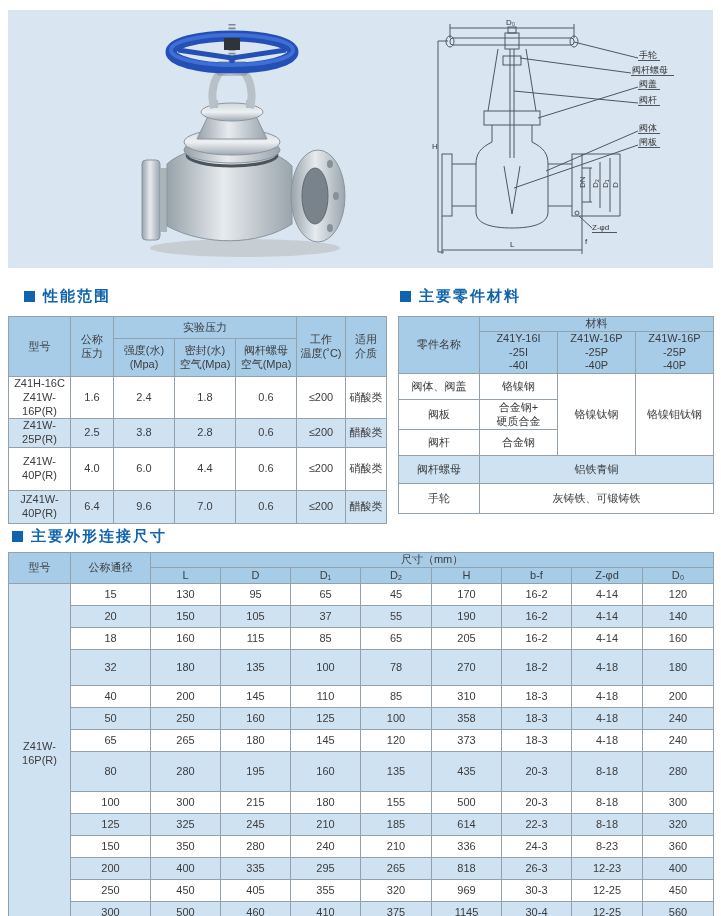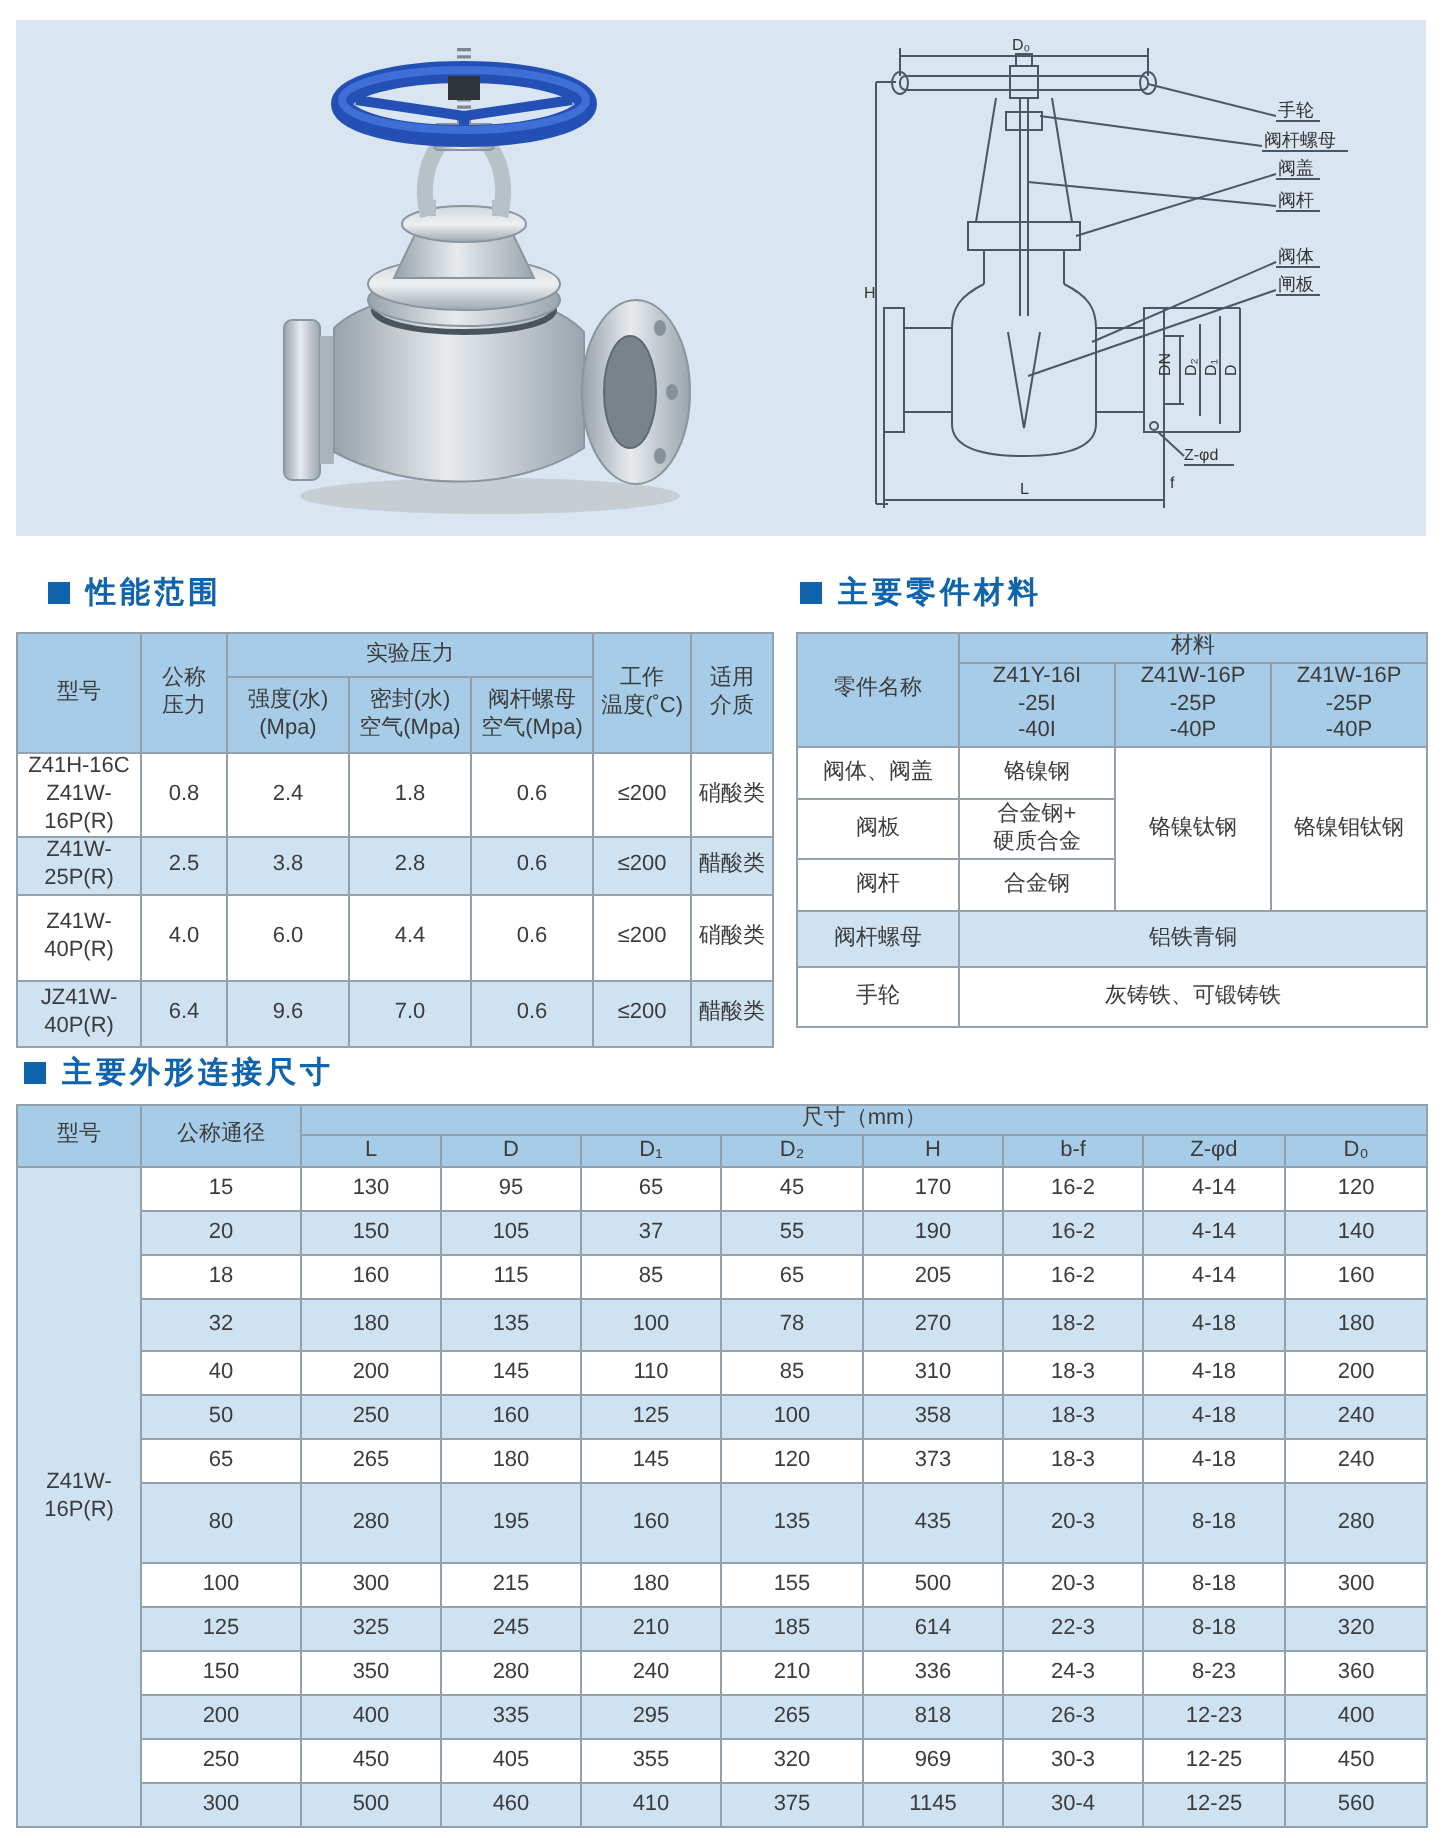--- a/index.html
+++ b/index.html
@@ -204,21 +204,21 @@
     <th>强度(水)
 (Mpa)</th>
     <th>密封(水)
 空气(Mpa)</th>
     <th>阀杆螺母
 空气(Mpa)</th>
   </tr>
   <tr style="height:33px">
     <td>Z41H-16C
 Z41W-16P(R)</td>
-        <td>0.8</td>
+        <td>1.6</td>
         <td>2.4</td>
         <td>1.8</td>
         <td>0.6</td>
         <td>≤200</td>
         <td>硝酸类</td>
   </tr>
   <tr class="alt" style="height:24px">
     <td>Z41W-25P(R)</td>
         <td>2.5</td>
         <td>3.8</td>
@@ -353,21 +353,21 @@
         <td>18</td>
         <td>160</td>
         <td>115</td>
         <td>85</td>
         <td>65</td>
         <td>205</td>
         <td>16-2</td>
         <td>4-14</td>
         <td>160</td>
       </tr>
-  <tr class="alt" style="height:26px">
+  <tr class="alt" style="height:36px">
         <td>32</td>
         <td>180</td>
         <td>135</td>
         <td>100</td>
         <td>78</td>
         <td>270</td>
         <td>18-2</td>
         <td>4-18</td>
         <td>180</td>
       </tr>

